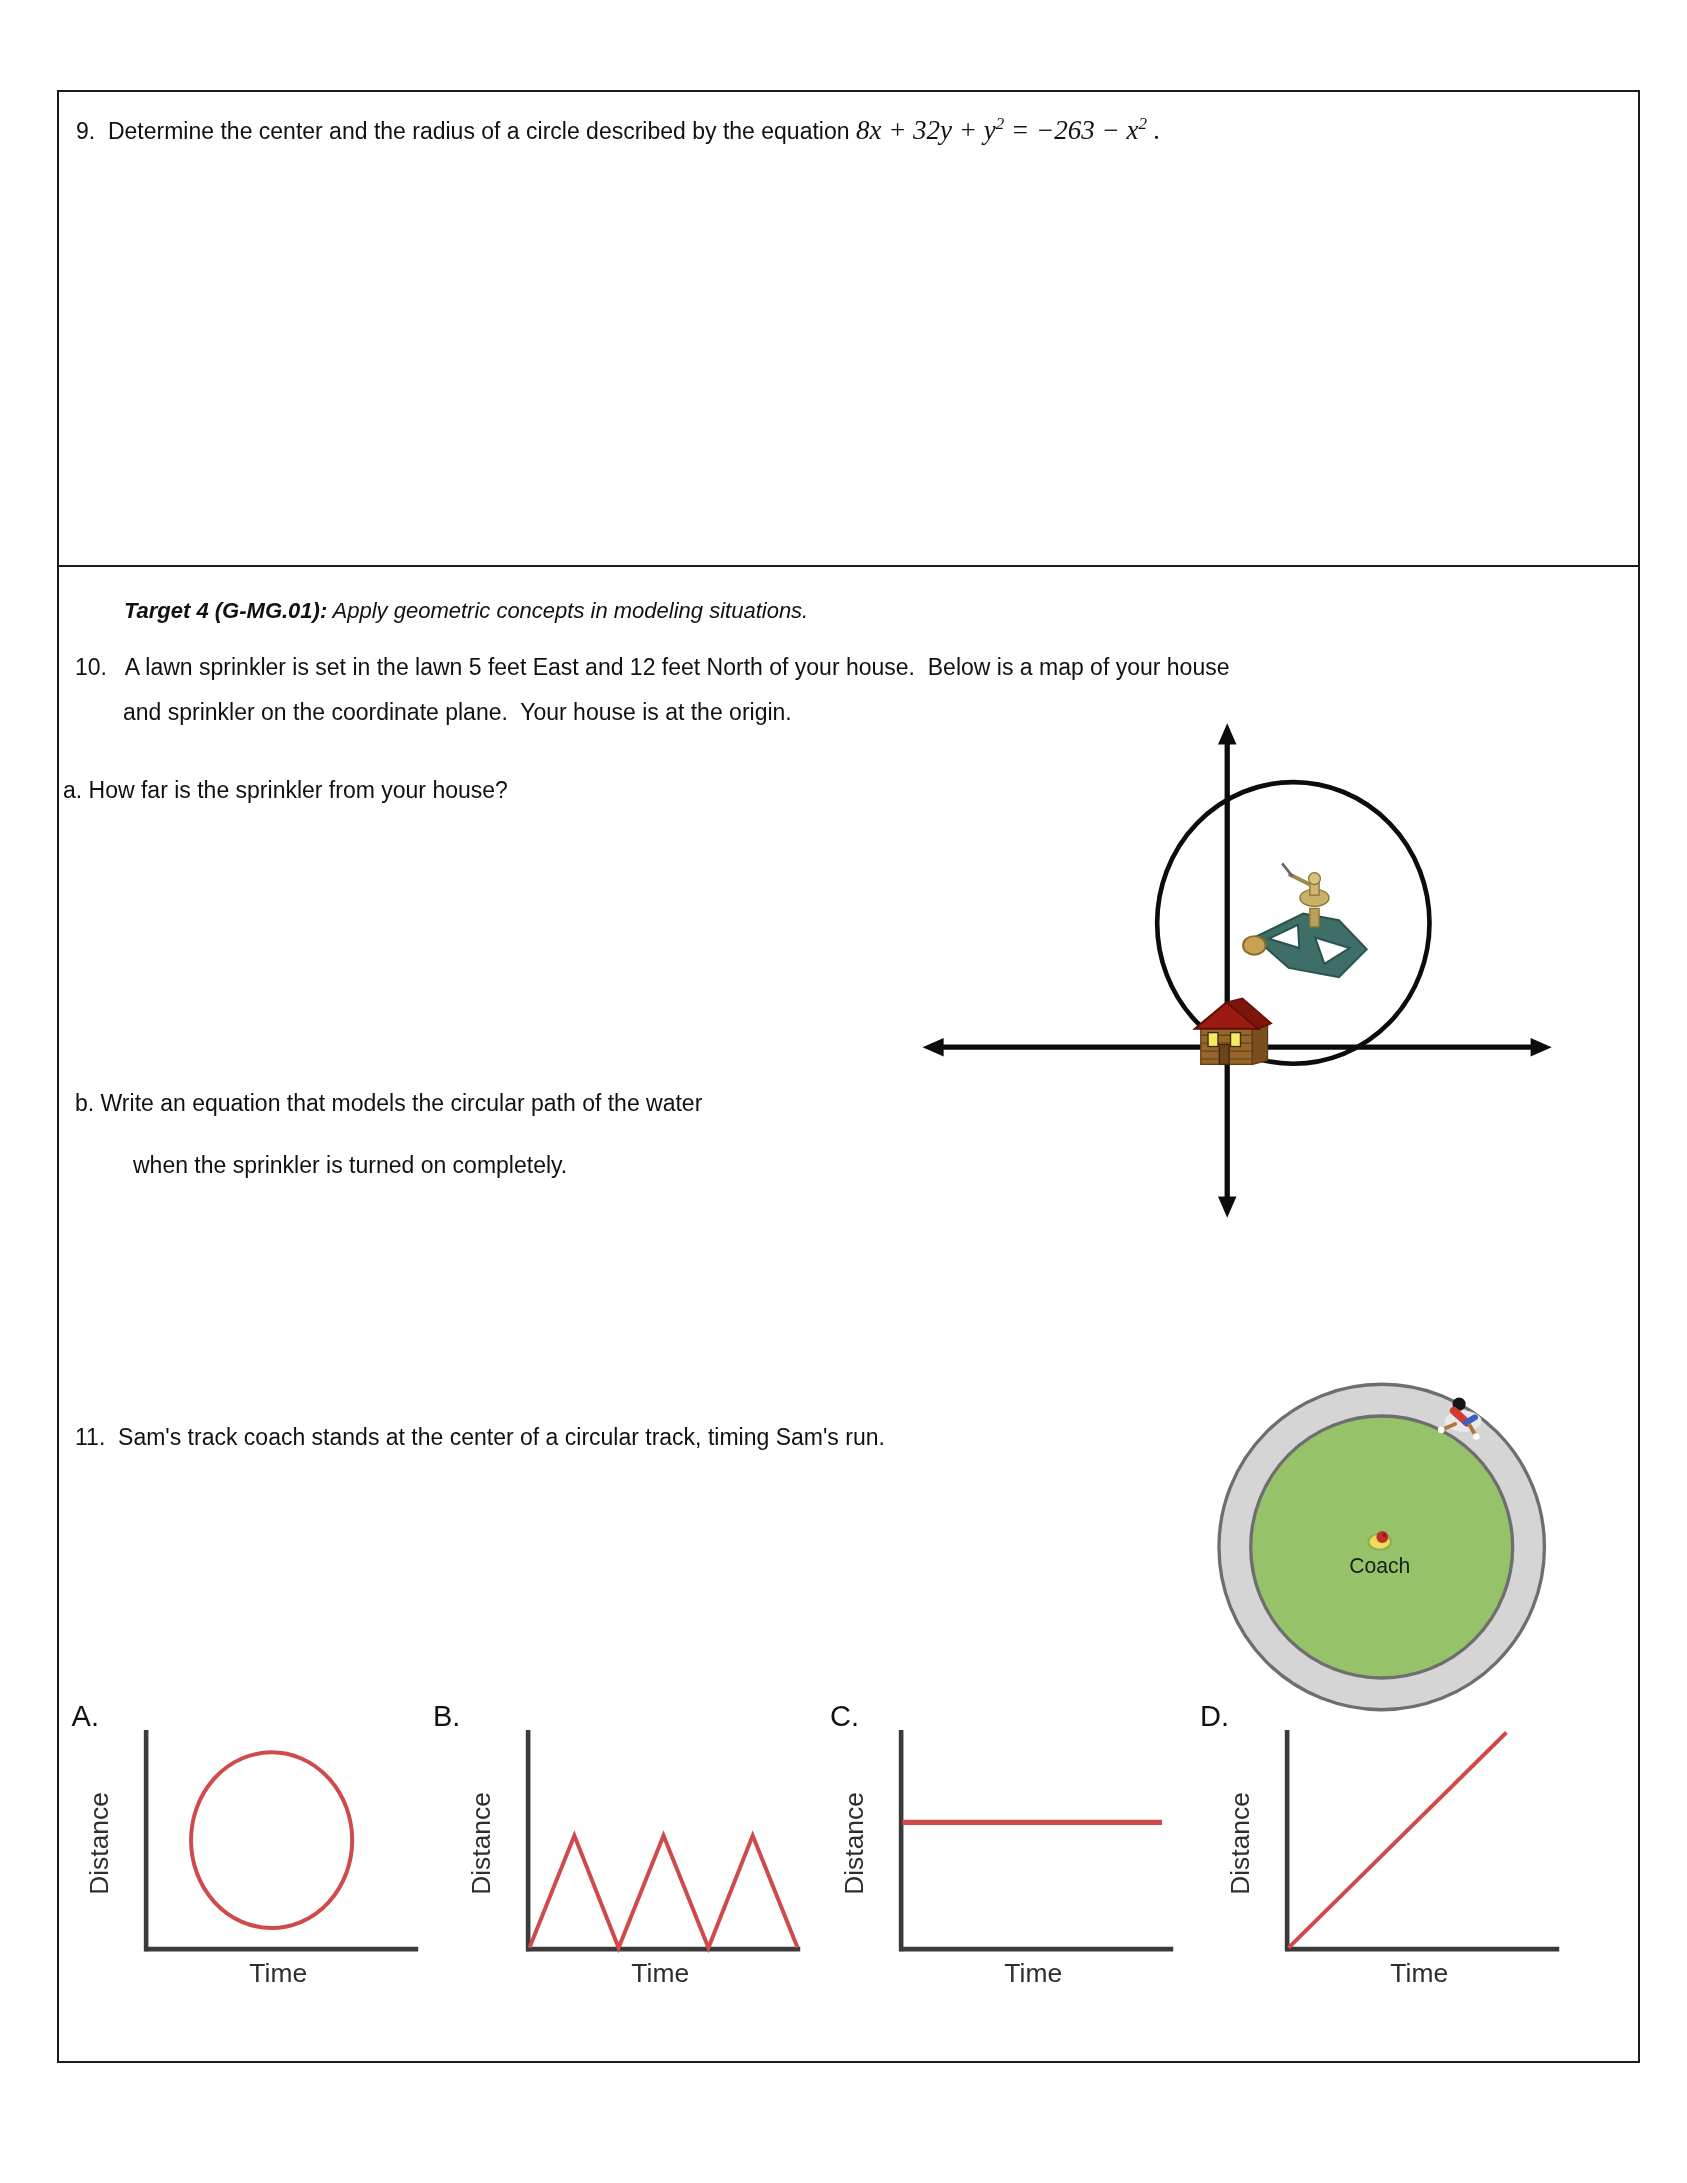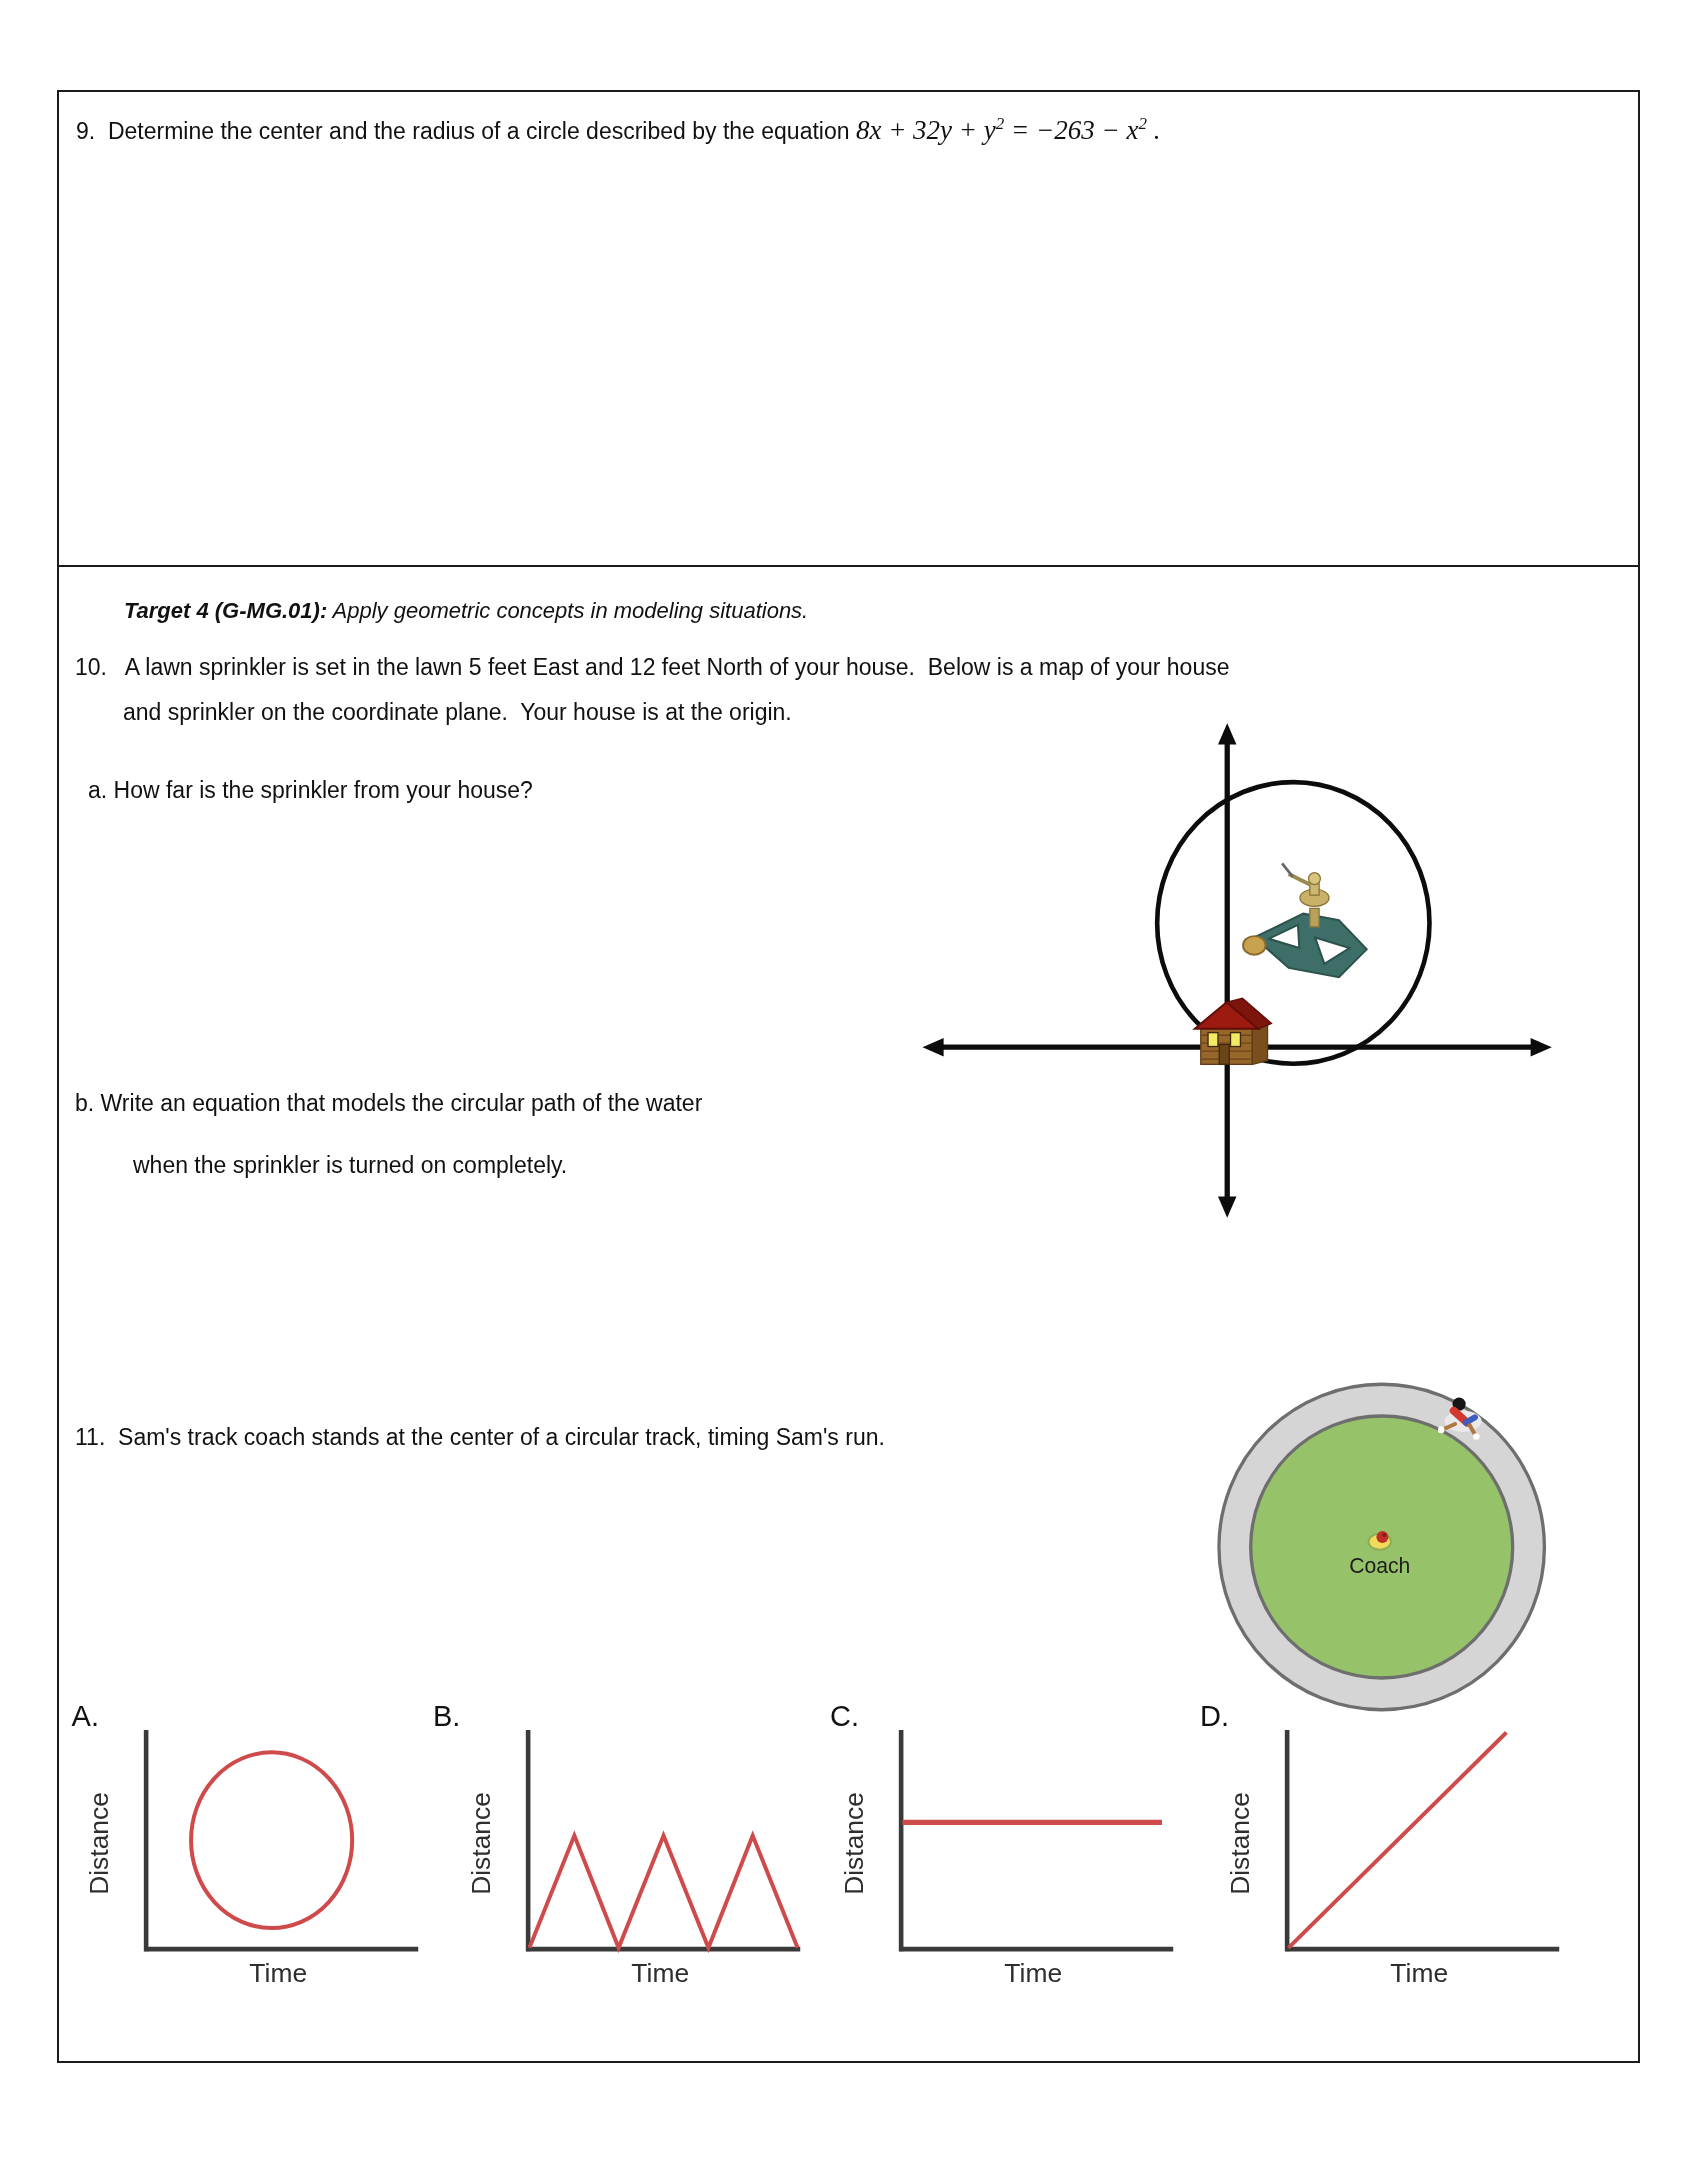--- a/index.html
+++ b/index.html
@@ -44,21 +44,21 @@
 
     <div class="cell-main">
 
       <div class="abs target-line txt" style="left:16px; top:5.3px;">
         <span class="target-bold">Target 4 (G-MG.01):</span><span class="target-rest"> Apply geometric concepts in modeling situations.</span>
       </div>
 
       <div class="abs body-line txt" style="left:16px; top:87px;">10.   A lawn sprinkler is set in the lawn 5 feet East and 12 feet North of your house.  Below is a map of your house</div>
       <div class="abs body-line txt" style="left:16px; top:132px;margin-left:48px;">and sprinkler on the coordinate plane.  Your house is at the origin.</div>
 
-      <div class="abs body-line txt" style="left:29px; top:210px;text-align:right;">a. How far is the sprinkler from your house?</div>
+      <div class="abs body-line txt" style="left:4px; top:210px;text-align:right;">a. How far is the sprinkler from your house?</div>
 
       <svg class="abs" style="left:859px; top:151px;" width="670" height="505" viewBox="0 0 1012 764">
 
         <ellipse cx="567" cy="310" rx="206" ry="213" fill="none" stroke="#0c0c0c" stroke-width="7"></ellipse>
 
         <g stroke="#0c0c0c" stroke-width="8">
           <line x1="467" y1="30" x2="467" y2="742"></line>
           <line x1="26" y1="498" x2="938" y2="498"></line>
         </g>
         <g fill="#0c0c0c">

